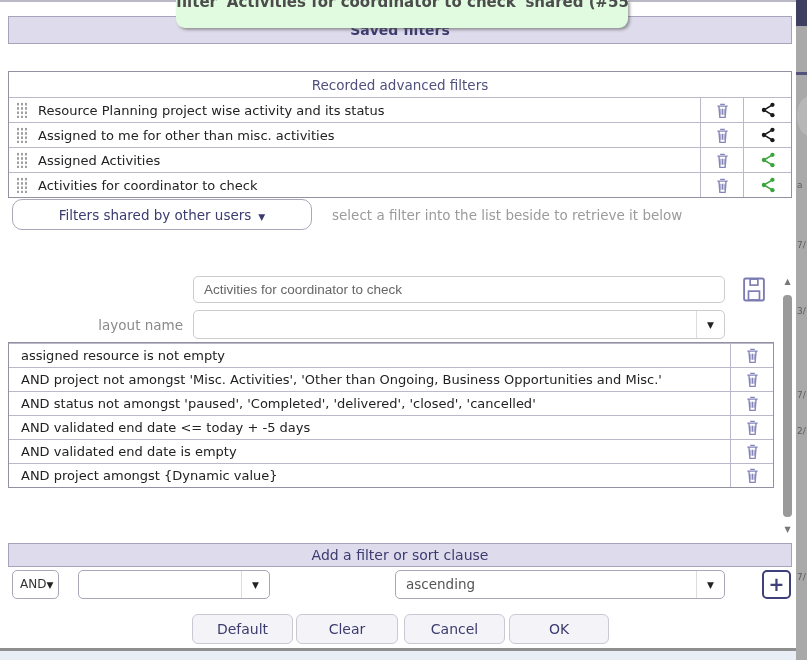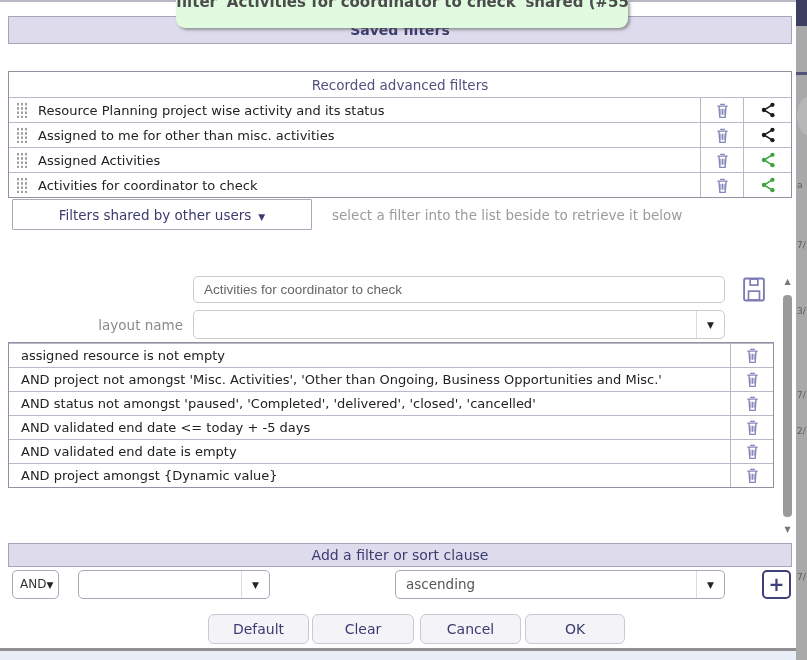--- a/index.html
+++ b/index.html
@@ -36,21 +36,21 @@
   .saved-label { flex:1; display:flex; align-items:center; padding-left:10px; font-size:13px;
                  color:#222; white-space:nowrap; overflow:hidden;text-align:right; }
   .cell-trash { width:43px; flex:none; border-left:1px solid #b9b9c9; display:flex;
                 align-items:center; justify-content:center; }
   .cell-share { width:48px; flex:none; border-left:1px solid #b9b9c9; display:flex;
                 align-items:center; justify-content:center; color:#1a1a1a; }
   .cell-share.green { color:#3aa53a; }
 
   
   #shared-btn { position:absolute; left:12px; top:199px; width:300px; height:31px; background:#fff;
-                border:1px solid #a8a8b8; border-radius:1px; color:#3b3b6f; font-size:13.5px; }
+                border:1px solid #a8a8b8; border-radius:10px; color:#3b3b6f; font-size:13.5px; }
   #shared-btn .caret { margin-left:7px; font-size:9px; color:#3b3b6f; }
   #hint { position:absolute; left:332px; top:207px; color:#9b9b9b; font-size:13.5px; }
 
   
   .field-label { position:absolute; left:0; width:183px; text-align:right; color:#8a8a8a; font-size:13.5px; }
   #filter-name-input { position:absolute; left:193px; top:276px; width:532px; height:27px;
                        border:1px solid #ccc; border-radius:5px; padding:0 10px; font-size:13.5px;
                        color:#666; background:#fff; outline:none; }
   #save-btn { position:absolute; left:743px; top:275px; width:24px; height:28px; }
   #layout-combo { position:absolute; left:193px; top:310px; width:532px; height:29px;
@@ -86,21 +86,21 @@
   #op-select .combo-caret { width:16px; border-left:none; }
   #field-select{ left:78px;  width:192px; }
   #dir-select  { left:395px; width:330px; }
   #dir-select .value { font-size:13.5px; color:#555; top:5px; left:10px; }
   #plus-btn { position:absolute; left:762px; top:570px; width:29px; height:29px; background:#fff;
               border:2px solid #3f3f7a; border-radius:5px; color:#3f3f7a; font-size:19px;
               font-weight:bold; line-height:23px; }
 
   
   .fbtn { position:absolute; top:614px; height:30px; background:#f3f3f8; border:1px solid #c9c9d4;
-          border-radius:6px; color:#3b3b6f; font-size:14px;margin-left:16px; }
+          border-radius:6px; color:#3b3b6f; font-size:14px; }
   #btn-default { left:192px; width:101px; }
   #btn-clear   { left:296px; width:102px; }
   #btn-cancel  { left:404px; width:101px; }
   #btn-ok      { left:509px; width:100px; }
 
   
   #bottom-line { position:absolute; left:0; top:648px; width:800px; height:3px; background:#8f8f8f; }
   #below-area  { position:absolute; left:0; top:651px; width:796px; height:9px; background:#e9eef6; }
 
   

